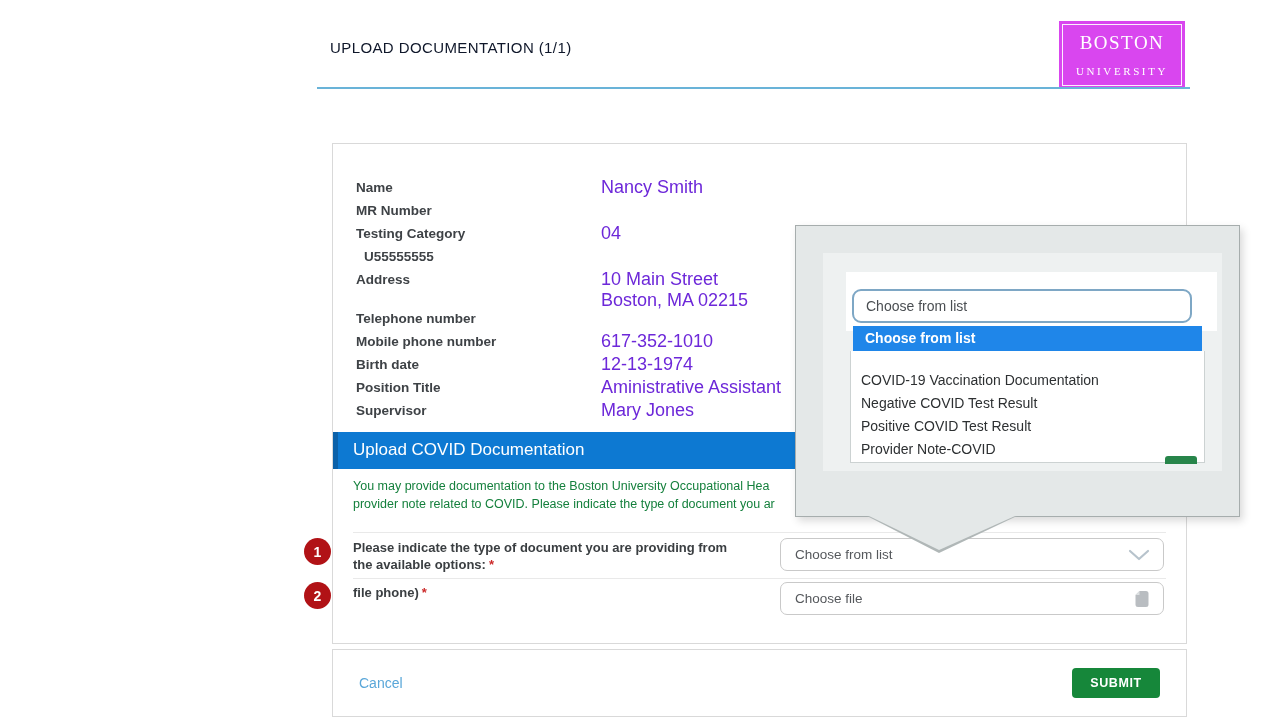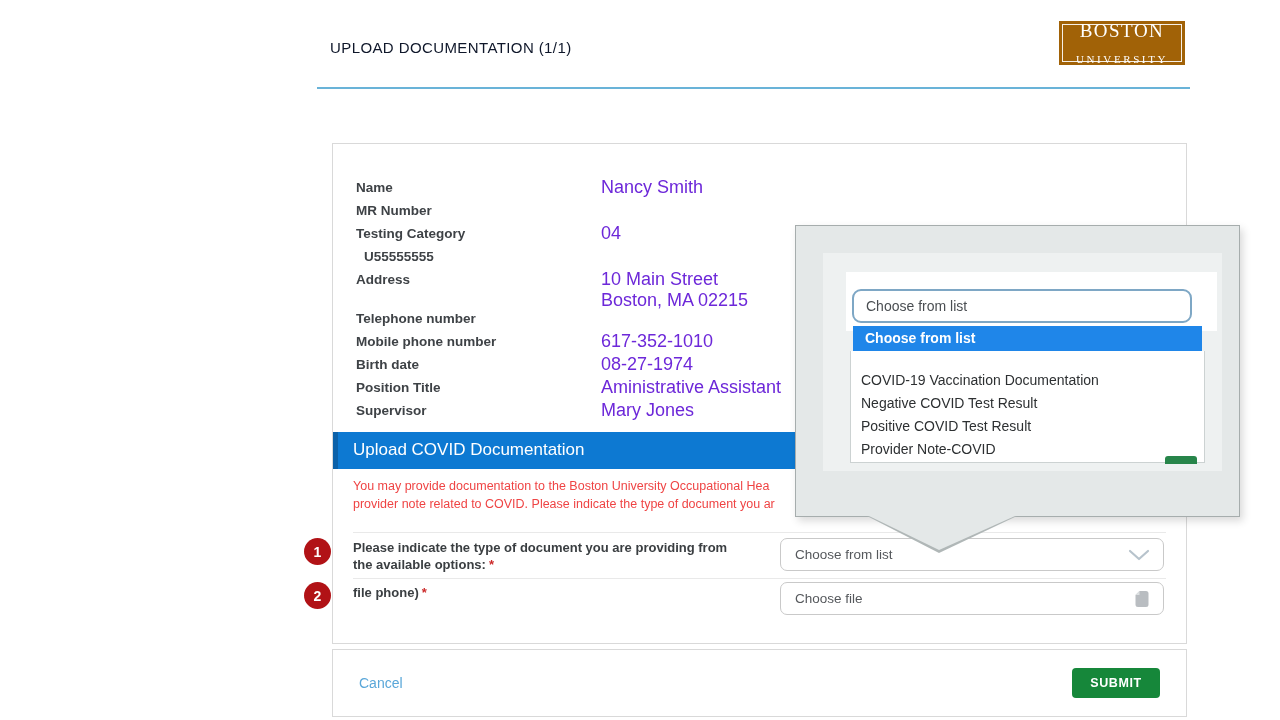--- a/index.html
+++ b/index.html
@@ -3,40 +3,40 @@
 <meta charset="utf-8">
 <style>
   * { margin:0; padding:0; box-sizing:content-box; }
   html,body { background:#fff; }
   #page {
     position:relative; width:1280px; height:720px; background:#ffffff;
     font-family:"Liberation Sans", sans-serif; overflow:hidden;
   }
   
   .title { position:absolute; left:330px; top:39px; font-size:15px; color:#0f172a; letter-spacing:.4px; }
-  .logo { position:absolute; left:1059px; top:21px; width:126px; height:44px; background:#a16207; }
+  .logo { position:absolute; left:1059px; top:21px; width:126px; height:68px; background:#d946ef; }
   .logo-inner { position:absolute; inset:3px; border:1px solid rgba(255,255,255,.9);
     display:flex; flex-direction:column; align-items:center; justify-content:center;
     font-family:"Liberation Serif", serif; color:#fff; }
   .logo-l1 { font-size:19px; letter-spacing:1.5px; line-height:20px; }
   .logo-l2 { font-size:11px; letter-spacing:2.6px; line-height:12px; margin-top:12px; }
   .head-rule { position:absolute; left:317px; top:87px; width:873px; height:2px; background:#69b3d8; }
 
   
   .main-card { position:absolute; left:332px; top:143px; width:853px; height:499px;
     border:1px solid #d9d9d9; background:#fff; }
   .info { position:absolute; left:0; top:0; right:13px; height:283px; border-bottom:1px solid #e3e3e3; padding-top:33px; }
   .prow { display:flex; height:23px; line-height:21px; }
   .prow.tall { height:39px; }
   .plabel { width:245px; padding-left:23px; font-weight:bold; font-size:13.5px; color:#3e4246; }
   .plabel.indent { padding-left:31px; }
   .pvalue { font-size:18px; color:#6d28d9; white-space:pre-line; line-height:21px; }
   .banner { position:absolute; left:0; right:0; top:288px; height:37px; background:#0d79d2;
     border-left:5px solid #0b61a9; color:#fff; font-size:17px; line-height:36px; padding-left:15px; }
-  .intro { position:absolute; left:20px; top:334px; font-size:12.5px; color:#ef4444; line-height:17.5px; }
+  .intro { position:absolute; left:20px; top:334px; font-size:12.5px; color:#15803d; line-height:17.5px; }
   .intro div { white-space:nowrap; }
   .divider { position:absolute; left:20px; right:20px; height:0; border-top:1px solid #e9e9e9; }
   .div1 { top:388px; } .div2 { top:434px; }
   .qtext { position:absolute; left:20px; width:400px; font-size:13px; font-weight:bold;
     color:#3a3e41; line-height:16.5px; }
   .q1t { top:396px; } .q2t { top:441px; }
   .req { color:#cc2a2a; margin-left:3px; }
   .control { position:absolute; left:447px; width:382px; height:31px; border:1px solid #c9c9c9;
     border-radius:7px; background:#fff; font-size:13.5px; color:#55585c; line-height:31px;
     padding-left:0; cursor:pointer; }
@@ -121,21 +121,21 @@
       <div class="prow">
         <span class="plabel">Telephone number</span>
         <span class="pvalue"></span>
       </div>
       <div class="prow">
         <span class="plabel">Mobile phone number</span>
         <span class="pvalue">617-352-1010</span>
       </div>
       <div class="prow">
         <span class="plabel">Birth date</span>
-        <span class="pvalue">08-27-1974</span>
+        <span class="pvalue">12-13-1974</span>
       </div>
       <div class="prow">
         <span class="plabel">Position Title</span>
         <span class="pvalue">Aministrative Assistant</span>
       </div>
       <div class="prow">
         <span class="plabel">Supervisor</span>
         <span class="pvalue">Mary Jones</span>
       </div>
     </div>

